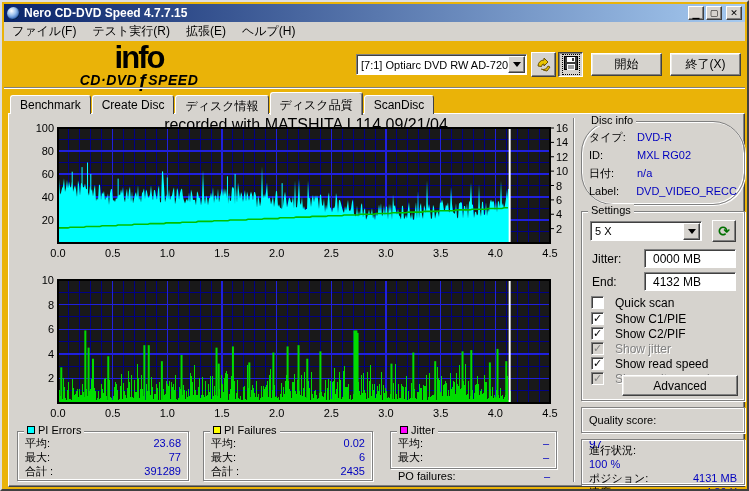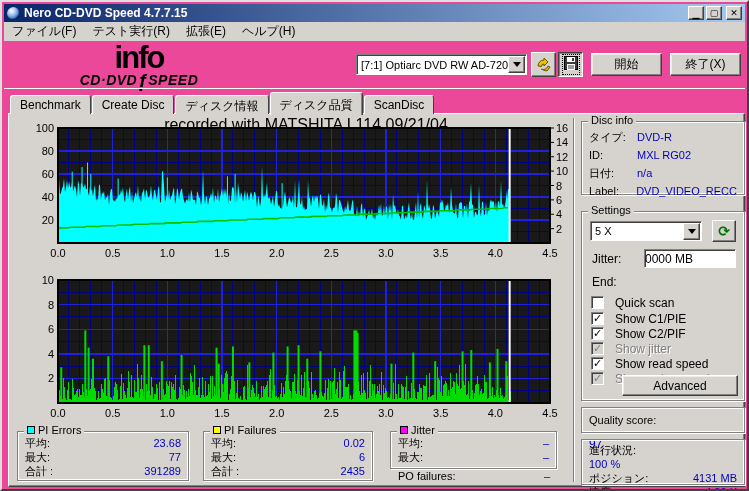--- a/index.html
+++ b/index.html
@@ -1,17 +1,17 @@
 <!DOCTYPE html>
 <html><head>
 <meta charset="utf-8">
 <style>
   html,body{margin:0;padding:0;background:#808080;}
   *{box-sizing:border-box;}
-  .window{position:relative;width:749px;height:491px;background:#ec4899;
+  .window{position:relative;width:749px;height:491px;background:#eab308;
     border:2px solid;border-color:#dfdfdf #404040 #404040 #dfdfdf;
     font-family:"Liberation Sans",sans-serif;font-size:12px;color:#000;overflow:hidden;}
   
   .titlebar{position:absolute;left:2px;top:2px;right:2px;height:18px;
     background:linear-gradient(90deg,#0a246a,#a6caf0);display:flex;align-items:center;padding:0 3px;}
   .appicon{width:13px;height:13px;border-radius:50%;
     background:radial-gradient(circle at 35% 30%,#ffffff 0%,#9cc2ee 35%,#2a62b8 70%,#072a66 100%);
     box-shadow:inset -1px -1px 1px #041c44;margin-right:4px;flex:0 0 aupx;}
   .titletext{color:#fff;font-weight:bold;font-size:12px;letter-spacing:0;flex:1;white-space:nowrap;}
   .winbtns{display:flex;gap:2px;}
@@ -62,21 +62,21 @@
   .legend{position:absolute;top:-8px;left:6px;background:#d6d3ce;padding:0 3px;font-size:11px;
     display:flex;align-items:center;gap:3px;white-space:nowrap;}
   .sq{width:8px;height:8px;border:1px solid #000;display:inline-block;}
   .srow{display:flex;justify-content:space-between;padding:0 7px;font-size:11px;line-height:14px;}
   .srow .val{color:#0000bf;}
   .inforow{display:flex;padding:0 7px;font-size:11px;line-height:18px;}
   .inforow .lbl{width:48px;}
   .inforow .val{color:#0000bf;}
   
   .sfield{position:absolute;background:#fff;border:1px solid;border-color:#808080 #fff #fff #808080;
-    box-shadow:inset 1px 1px 0 #404040;font:12px "Liberation Sans",sans-serif;padding:0 0;color:#000;}
+    box-shadow:inset 1px 1px 0 #404040;font:12px "Liberation Sans",sans-serif;padding:0 8px;color:#000;}
   input.sfield{outline:none;}
   .slabel{position:absolute;font-size:12px;}
   .cbrow{position:absolute;left:9px;display:flex;gap:11px;font-size:12px;height:14px;}
   .cbbox{width:13px;height:13px;background:#fff;border:1px solid;border-color:#808080 #fff #fff #808080;
     box-shadow:inset 1px 1px 0 #404040;display:flex;align-items:center;justify-content:center;
     font:bold 11px "DejaVu Sans",sans-serif;line-height:1;}
   .cbrow.disabled .cbbox{background:#d6d3ce;color:#808080;}
   .cbrow.disabled .cblabel{color:#808080;text-shadow:1px 1px 0 #fff;}
   .refreshbtn{position:absolute;width:24px;height:22px;background:#d6d3ce;border:1px solid;
     border-color:#fff #404040 #404040 #fff;box-shadow:inset -1px -1px 0 #808080;
@@ -383,21 +383,21 @@
         <text x="251.66666666666666" y="148" text-anchor="middle">2.0</text>
         <text x="306.33333333333337" y="148" text-anchor="middle">2.5</text>
         <text x="361" y="148" text-anchor="middle">3.0</text>
         <text x="415.6666666666667" y="148" text-anchor="middle">3.5</text>
         <text x="470.3333333333333" y="148" text-anchor="middle">4.0</text>
         <text x="525" y="148" text-anchor="middle">4.5</text>
       </svg>
 
     <div class="vdivider"></div>
 
-    <div class="group" style="left:572px;top:7px;width:164px;height:74px;">
+    <div class="group" style="left:572px;top:7px;width:164px;height:84px;border-radius:32px;">
       <span class="legend">Disc info</span>
       <div style="margin-top:6px;">
         <div class="inforow">
             <span class="lbl">タイプ:</span>
             <span class="val">DVD-R</span>
           </div>
         <div class="inforow">
             <span class="lbl">ID:</span>
             <span class="val">MXL RG02</span>
           </div>
@@ -419,20 +419,21 @@
         <span class="dropbtn">
             <span class="arrowdown"></span>
           </span>
       </div>
       <div class="refreshbtn" style="left:130px;top:8px;">
           <span>⟳</span>
         </div>
       <span class="slabel" style="left:10px;top:40px;">Jitter:</span>
       <input class="sfield" style="left: 62px; top: 37px; width: 92px; height: 19px;" value="0000 MB">
       <span class="slabel" style="left:10px;top:63px;">End:</span>
+      <input class="sfield" style="left: 62px; top: 60px; width: 92px; height: 19px;" value="4132 MB">
 
       <div class="cbrow" style="top:84px;">
           <span class="cbbox"></span>
           <span class="cblabel">Quick scan</span>
         </div>
       <div class="cbrow" style="top:100px;">
           <span class="cbbox">✓</span>
           <span class="cblabel">Show C1/PIE</span>
         </div>
       <div class="cbrow" style="top:115px;">

